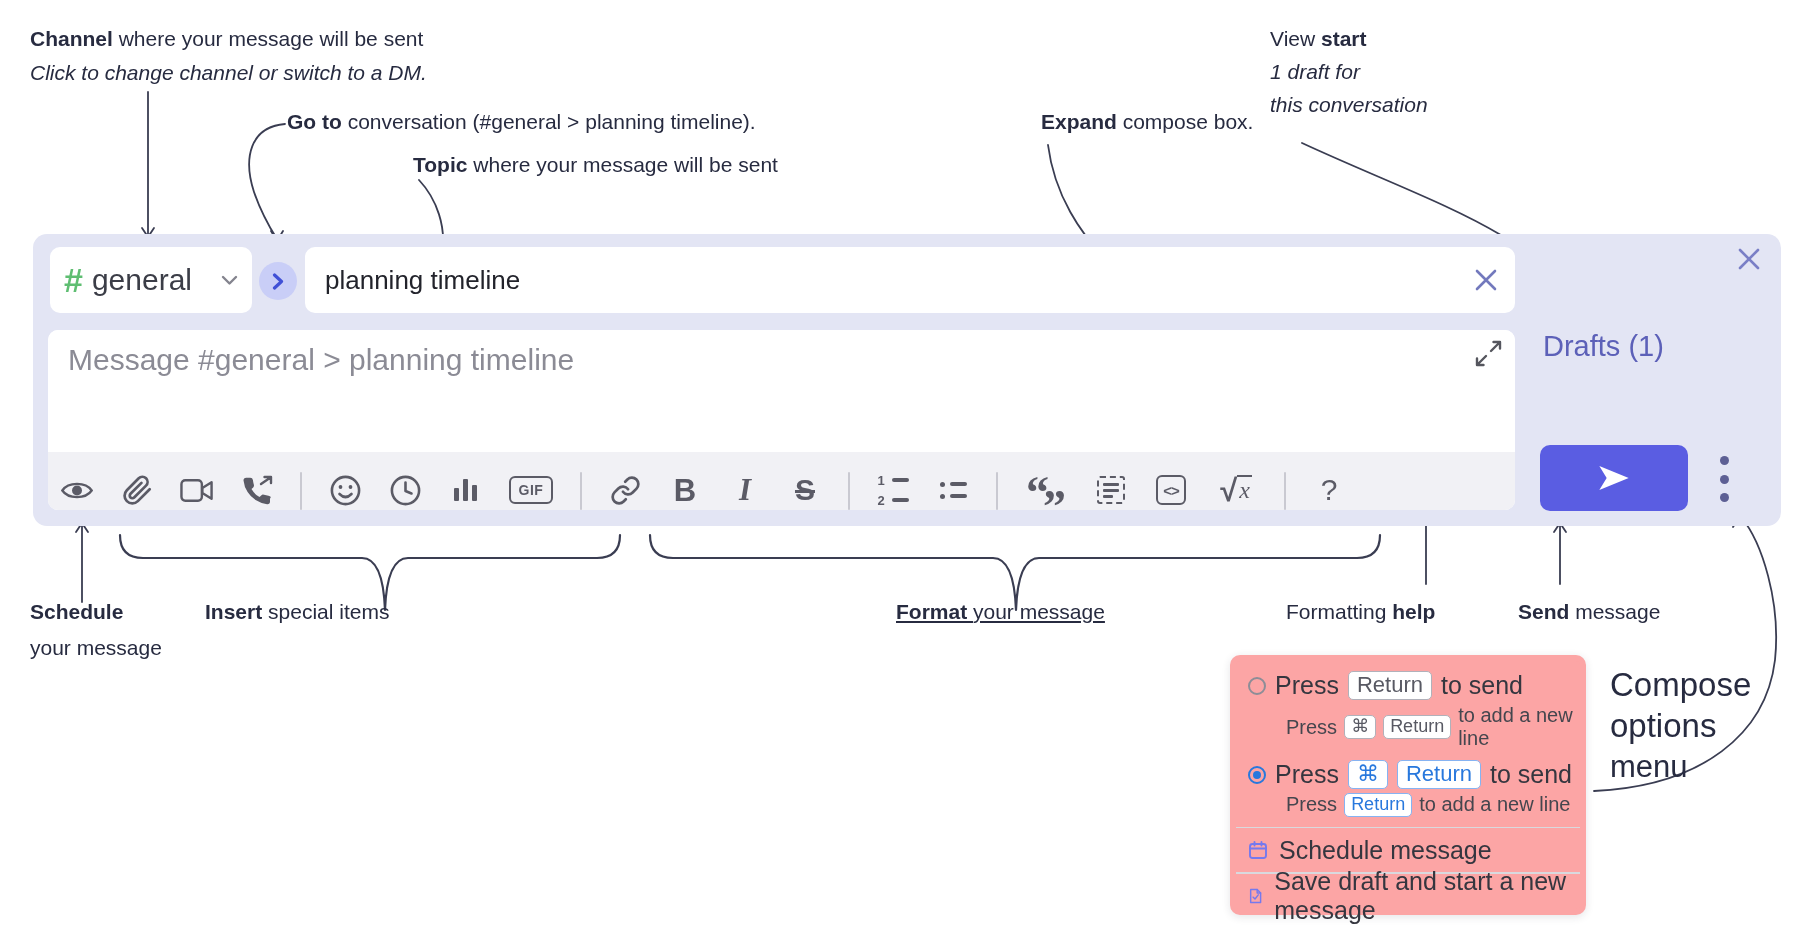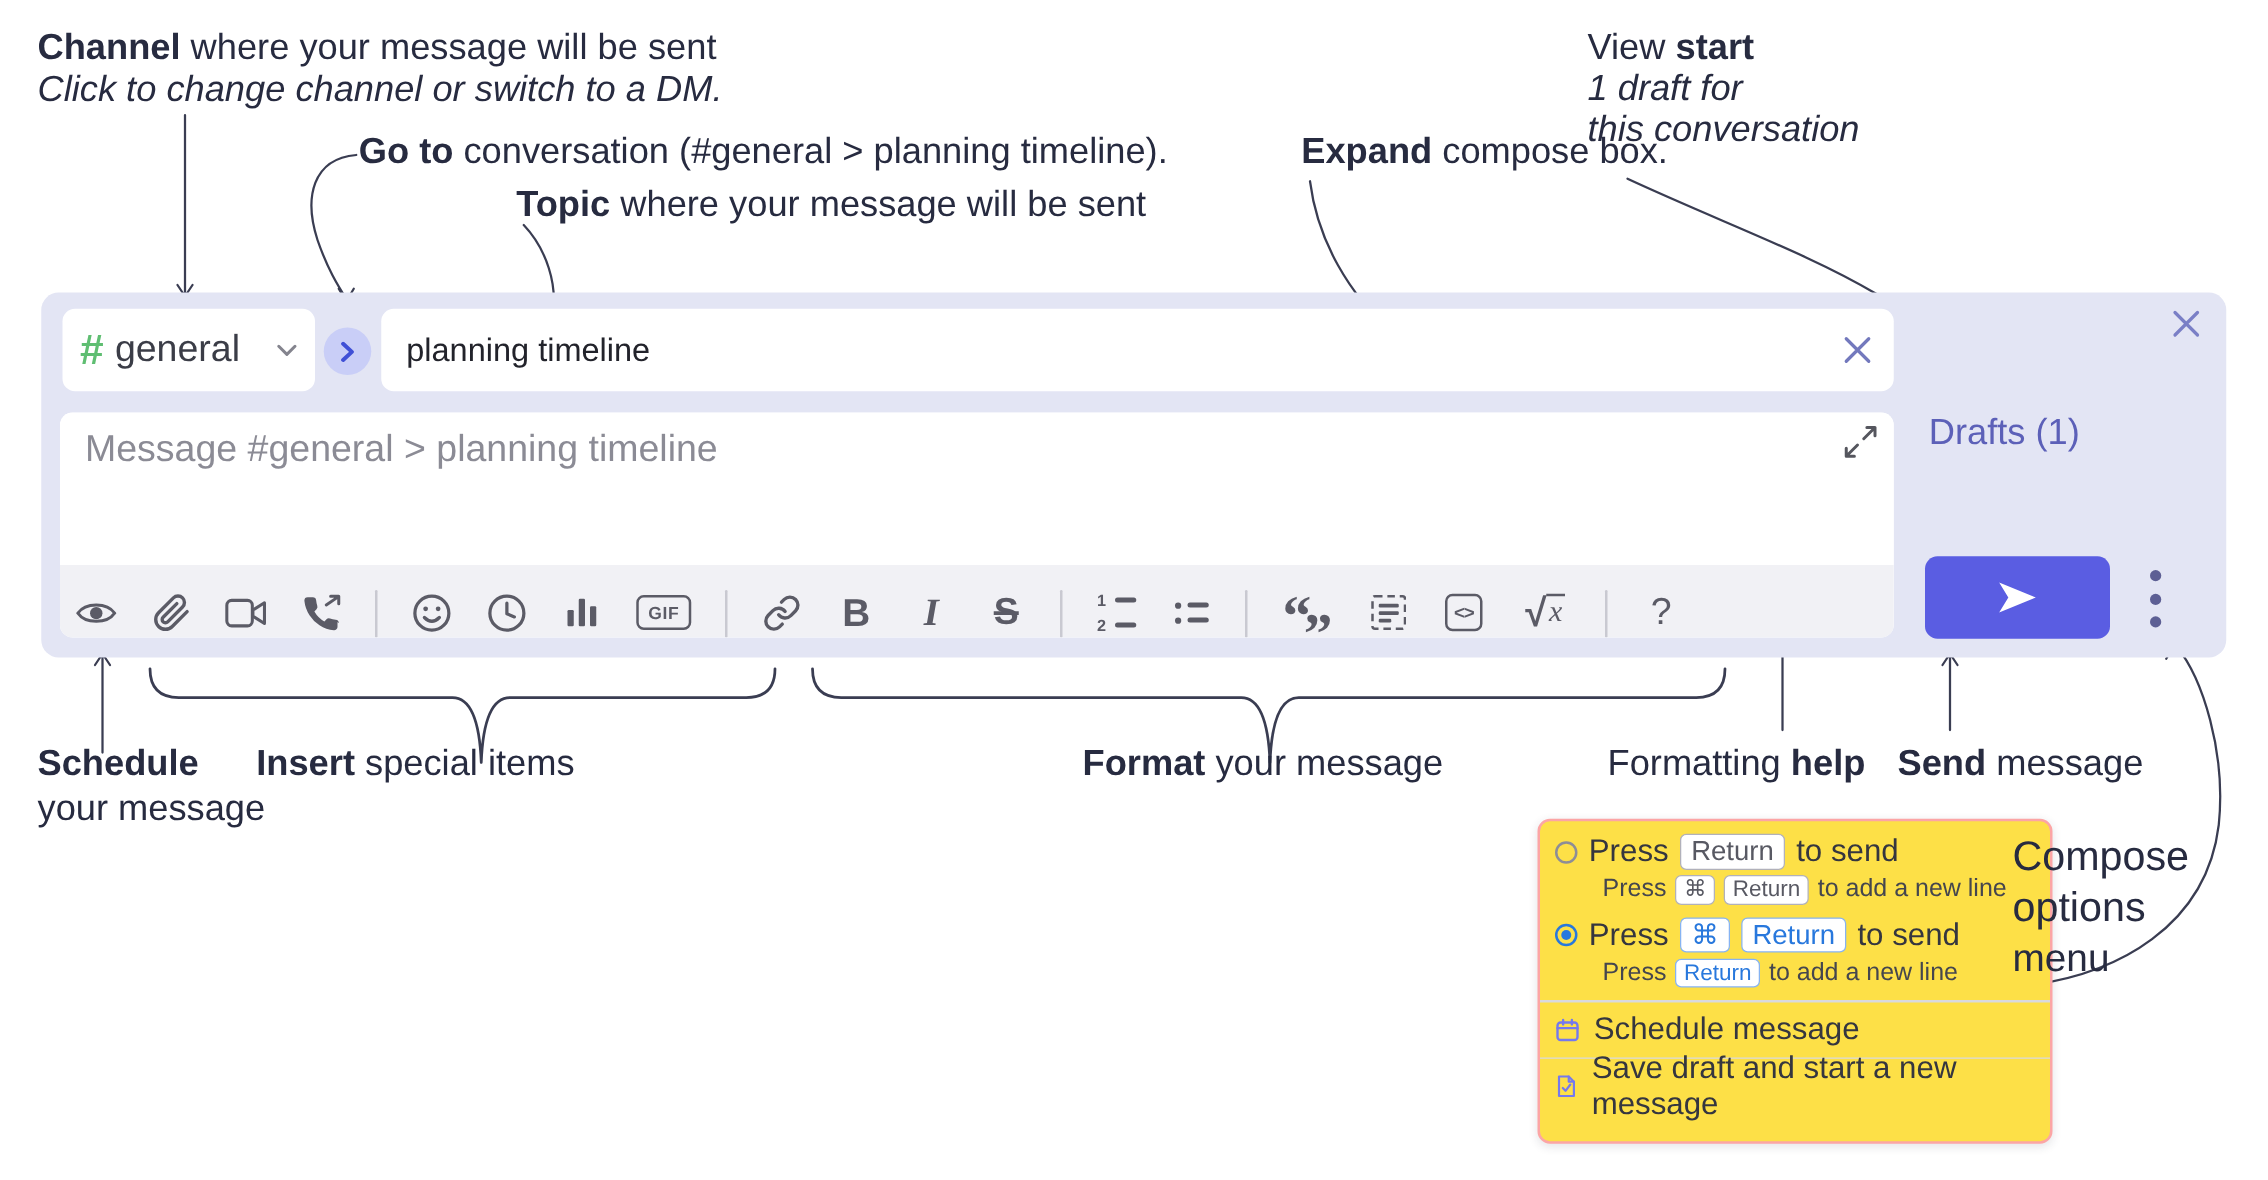--- a/index.html
+++ b/index.html
@@ -1,21 +1,21 @@
 <!DOCTYPE html>
 <html><head>
 <meta charset="utf-8">
 <style>
   * { box-sizing: border-box; margin: 0; padding: 0; }
   html,body { width:1814px; height:944px; background:#fff; overflow:hidden;
     font-family:"Liberation Sans","DejaVu Sans",sans-serif; }
   .canvas { position:absolute; left:0; top:0; width:1814px; height:944px; }
 
   
-  .ann { position:absolute; font-size:29px; color:#272b40; line-height:33px; white-space:nowrap; }
+  .ann { position:absolute; font-size:21px; color:#272b40; line-height:33px; white-space:nowrap; }
   .ann .b{font-weight:700;} .ann .i{font-style:italic;margin-top:31px;}
 
   
   svg.overlay { position:absolute; left:0; top:0; pointer-events:none; }
   .line { fill:none; stroke:#3a3d52; stroke-width:1.8; stroke-linecap:round; stroke-linejoin:round; }
   .brace { fill:none; stroke:#3a3d52; stroke-width:2.2; stroke-linecap:round; stroke-linejoin:round; }
 
   
   .panel { position:absolute; left:33px; top:234px; width:1748px; height:292px;
     background:#e3e5f4; border-radius:14px; }
@@ -68,22 +68,22 @@
     border-top:2.5px solid #5b5b66; line-height:1.1; padding:0 2px; }
 
   .drafts-link { position:absolute; left:1510px; top:96px; font-size:29px; color:#5c60b8; cursor:pointer; }
   .send-btn { position:absolute; left:1507px; top:211px; width:148px; height:66px; border:none;
     background:#5a5de2; border-radius:10px; display:flex; align-items:center; justify-content:center; cursor:pointer; }
   .kebab { position:absolute; left:1681px; top:222px; width:20px; height:46px; display:flex;
     flex-direction:column; align-items:center; justify-content:space-between; cursor:pointer; }
   .kebab i { width:9px; height:9px; border-radius:50%; background:#5d5f94; }
 
   
-  .popup { position:absolute; left:1230px; top:655px; width:412px; height:260px; background:#fde047;
-    border:2px solid #fca5a5; border-radius:10px; padding:10px 0 0 12px; box-shadow:0 2px 8px rgba(40,40,60,.12); }
+  .popup { position:absolute; left:1230px; top:655px; width:356px; height:260px; background:#fca5a5;
+    border:6px solid #fca5a5; border-radius:10px; padding:10px 0 0 12px; box-shadow:0 2px 8px rgba(40,40,60,.12); }
   .opt-row { display:flex; align-items:center; gap:9px; font-size:25px; color:#35363f; margin-bottom:4px; }
   .sub-row { display:flex; align-items:center; gap:7px; font-size:20px; color:#45464e; margin:0 0 10px 38px; }
   .radio { width:18px; height:18px; border-radius:50%; border:2px solid #8d8d97; flex:none; position:relative; cursor:pointer; }
   .radio.sel { border-color:#2878dd; }
   .radio.sel::after { content:""; position:absolute; left:3px; top:3px; width:8px; height:8px; border-radius:50%; background:#2878dd; }
   .kbd { display:inline-block; border:1.5px solid #b1b1ba; border-radius:5px; background:#fff;
     color:#585963; padding:0 8px; font-size:22px; line-height:1.2; }
   .sub-row .kbd { font-size:18px; padding:0 6px; }
   .kbd.blue { border-color:#86b3f2; color:#2878dd; }
   .menu-div { height:1.5px; background:#d9d9de; margin:4px 0; margin-left:-12px; }
@@ -297,21 +297,21 @@
     <div class="kebab">
         <i></i>
         <i></i>
         <i></i>
       </div>
   </div>
 
   <div class="ann" style="left:30px; top:595px;"><span class="b">Schedule</span></div>
   <div class="ann" style="left:30px; top:631px;"><span>your message</span></div>
   <div class="ann" style="left:205px; top:595px;"><span class="b">Insert </span><span>special items</span></div>
-  <div class="ann" style="left:866px; top:595px;"><span class="b">Format </span><span>your message</span></div>
+  <div class="ann" style="left:896px; top:595px;text-decoration:underline;"><span class="b">Format </span><span>your message</span></div>
   <div class="ann" style="left:1286px; top:595px;"><span>Formatting </span><span class="b">help</span></div>
   <div class="ann" style="left:1518px; top:595px;"><span class="b">Send </span><span>message</span></div>
 
   <div class="popup">
     <div class="opt-row">
       <span class="radio"></span>
       <span>Press</span>
       <span class="kbd">Return</span>
       <span>to send</span>
     </div>

